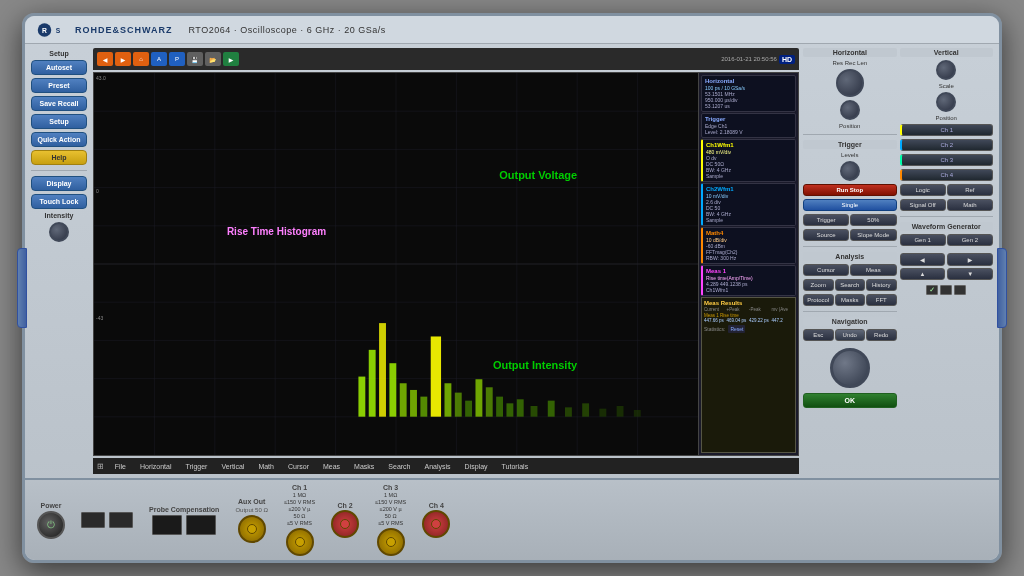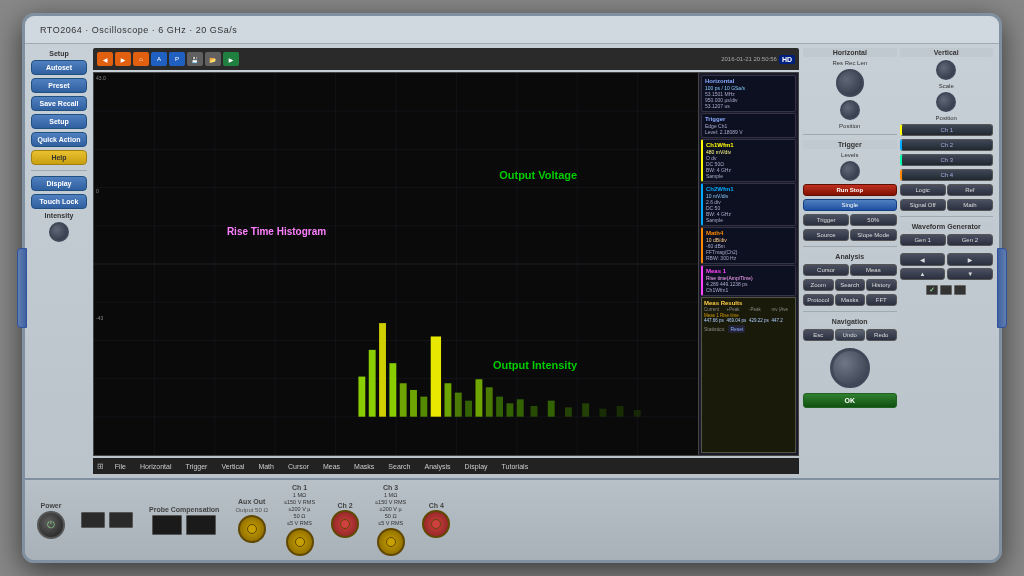--- a/index.html
+++ b/index.html
@@ -45,21 +45,21 @@
       width: 30px;
       height: 18px;
     }
     .brand-name {
       font-size: 9px;
       font-weight: bold;
       color: #1a3a6a;
       letter-spacing: 1px;
     }
     .model-info {
-      margin-left: 3px;
+      margin-left: 16px;
       font-size: 9px;
       color: #333;
       letter-spacing: 0.5px;
     }
 
     
     .main-body {
       flex: 1;
       display: flex;
       padding: 4px 6px 4px 4px;
@@ -491,20 +491,28 @@
     }
   </style>
 </head>
 <body>
 
 <div class="oscilloscope">
   <div class="handle-left"></div>
   <div class="handle-right"></div>
 
   <div class="top-bar">
+    <div class="brand-logo">
+      <svg class="rs-logo" viewBox="0 0 40 20">
+        <circle cx="10" cy="10" r="9" fill="#1a3a6a"></circle>
+        <text x="10" y="14" text-anchor="middle" font-size="9" fill="white" font-weight="bold">R</text>
+        <text x="28" y="14" text-anchor="middle" font-size="9" fill="#1a3a6a" font-weight="bold">S</text>
+      </svg>
+      <span class="brand-name">ROHDE&amp;SCHWARZ</span>
+    </div>
     <span class="model-info">
       <span>RTO2064</span>
       <span> · </span>
       <span>Oscilloscope</span>
       <span> · </span>
       <span>6 GHz</span>
       <span> · </span>
       <span>20 GSa/s</span>
     </span>
   </div>

